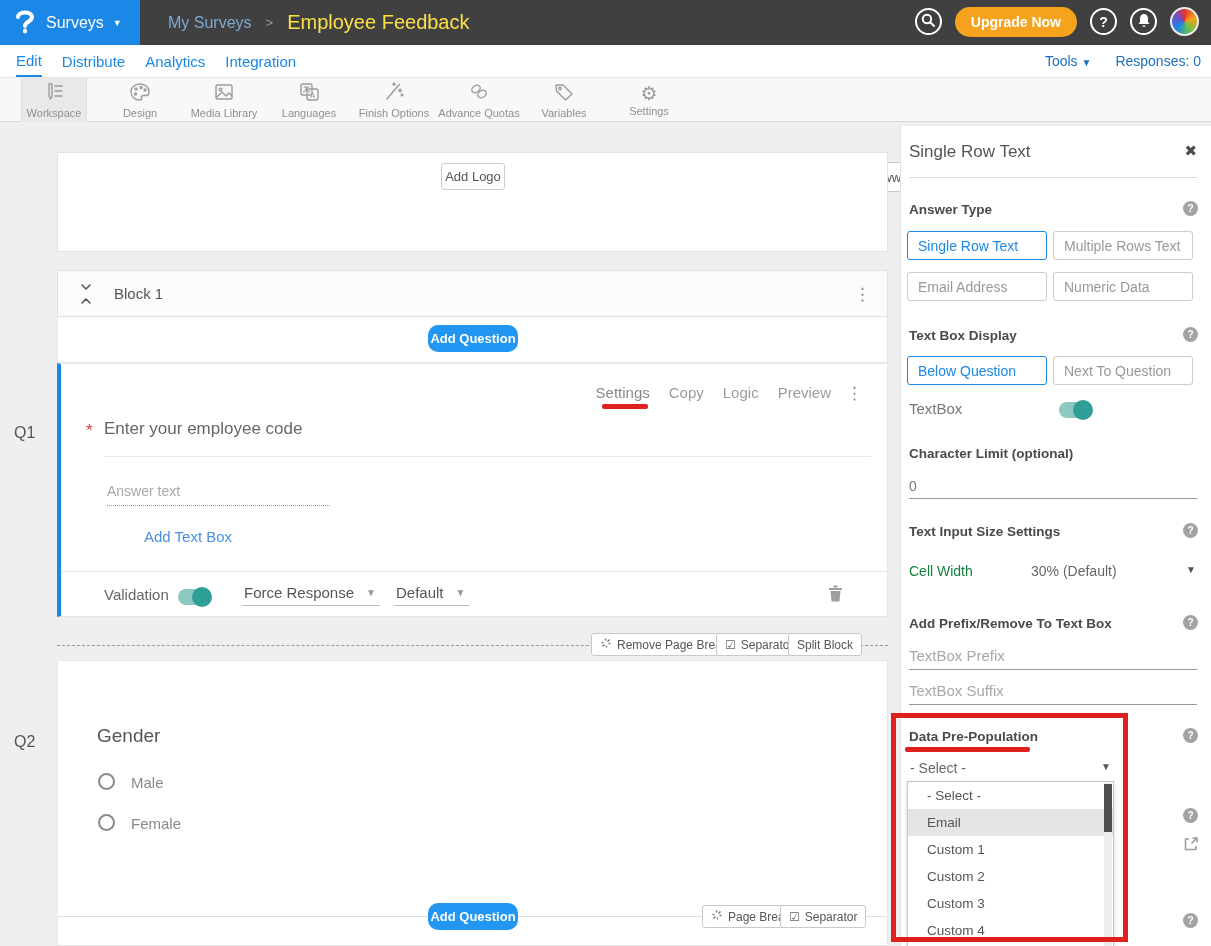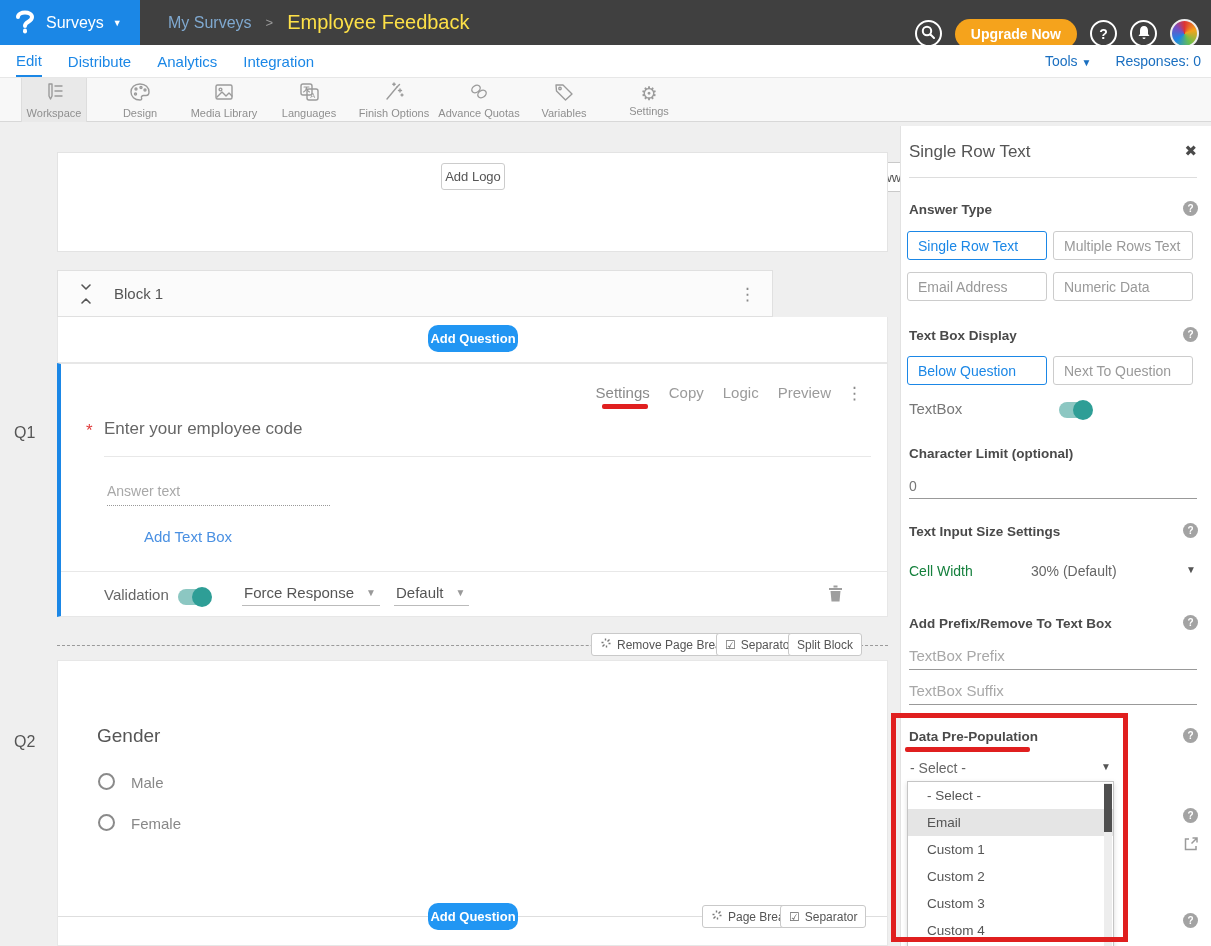--- a/index.html
+++ b/index.html
@@ -10,28 +10,28 @@
 
   
   .topbar { left:0; top:0; width:1211px; height:45px; background:#404040; }
   .logo-block { left:0; top:0; width:140px; height:45px; background:#1b87e6; display:flex; align-items:center; gap:9px; padding-left:13px; cursor:pointer; }
   .logo-block .brand { color:#fff; font-size:16px; font-weight:500; }
   .caret-w { color:#fff; font-size:9px; }
   .crumbs { left:168px; top:0; height:45px; display:flex; align-items:center; gap:14px; }
   .crumb-parent { color:#7fa8cf; font-size:16px; cursor:pointer; }
   .crumb-sep { color:#9a9a9a; font-size:13px; }
   .crumb-current { color:#fde047; font-size:20px; }
-  .top-right { right:12px; top:12px; height:43px; display:flex; align-items:center; gap:13px; }
+  .top-right { right:12px; top:0; height:43px; display:flex; align-items:center; gap:13px; }
   .ring { width:27px; height:27px; border:2px solid #fff; border-radius:50%; display:flex; align-items:center; justify-content:center; color:#fff; font-weight:bold; font-size:14px; cursor:pointer; }
   .upgrade-btn { height:30px; padding:0 16px; background:#f5a31c; border-radius:16px; color:#fff; font-size:14px; font-weight:bold; display:flex; align-items:center; cursor:pointer; border:none; }
   .avatar { width:29px; height:29px; border:2px solid #eee; border-radius:50%; background:conic-gradient(#d33 0deg,#f5a31c 70deg,#6bc04b 150deg,#1b87e6 230deg,#7b4bc0 310deg,#d33 360deg); cursor:pointer; }
 
   
   .subnav { left:0; top:45px; width:1211px; height:32px; background:#fff; }
-  .subnav-tabs { left:16px; top:0; height:32px; display:flex; gap:26px; align-items:center; }
+  .subnav-tabs { left:16px; top:0; height:32px; display:flex; gap:20px; align-items:center; }
   .subnav-tab { color:#1b87e6; font-size:15px; cursor:pointer; height:32px; display:flex; align-items:center; }
   .subnav-tab.active { border-bottom:2px solid #1b87e6; font-weight:500; }
   .subnav-right { right:10px; top:0; height:32px; display:flex; gap:24px; align-items:center; color:#1a6fc0; font-size:14px; }
   .subnav-right .itm { cursor:pointer; }
 
   
   .toolbar { left:0; top:77px; width:1211px; height:45px; background:#f8f8f8; border-top:1px solid #e7e7e7; border-bottom:1px solid #d8d8d8; }
   .tool-item { top:0; height:44px; display:flex; flex-direction:column; align-items:center; justify-content:center; gap:1px; cursor:pointer; }
   .tool-item.active { background:#e9e9e9; border-right:1px solid #ddd; border-left:1px solid #ddd; }
   .tool-item .lbl { font-size:11px; color:#8f8f8f; white-space:nowrap; }
@@ -41,21 +41,21 @@
   .url-input { width:100%; height:100%; border:1px solid #c9c9c9; border-radius:3px; background:#fff; font-family:"Liberation Sans",sans-serif; font-size:13px; color:#555; padding:0 34px 0 10px; }
   .url-pencil { right:1px; top:1px; width:28px; height:28px; background:#efefef; border-left:1px solid #ccc; border-radius:0 3px 3px 0; display:flex; align-items:center; justify-content:center; color:#555; font-size:14px; cursor:pointer; }
   .preview-btn { left:1119px; top:84px; width:83px; height:30px; background:#2196f3; border:none; border-radius:3px; color:#fff; font-size:14px; display:flex; align-items:center; justify-content:center; gap:6px; cursor:pointer; }
 
   
   .q-label { color:#555; font-size:16px; }
   .card { background:#fff; border:1px solid #e3e3e3; }
   .title-card { left:57px; top:152px; width:831px; height:100px; }
   .add-logo-btn { left:383px; top:10px; width:64px; height:27px; background:#fff; border:1px solid #ccc; border-radius:3px; font-size:13px; color:#555; cursor:pointer; }
   .survey-title { left:39px; top:56px; font-size:26px; color:#4a90e2; }
-  .block-card { left:57px; top:270px; width:716px; height:47px; background:#fbfbfb; border:1px solid #e0e0e0; }
+  .block-card { left:57px; top:270px; width:831px; height:47px; background:#fbfbfb; border:1px solid #e0e0e0; }
   .block-title { left:56px; top:14px; font-size:15px; color:#555; }
   .kebab { color:#8a8a8a; font-size:17px; cursor:pointer; letter-spacing:0; }
   .addq-row { left:57px; top:317px; width:831px; height:46px; background:#fff; border:1px solid #e7e7e7; border-top:none; }
   .blue-btn { background:#2196f3; border:none; border-radius:10px; color:#fff; font-weight:bold; font-size:13px; cursor:pointer; }
 
   .q1-card { left:57px; top:363px; width:831px; height:254px; background:#fff; border:1px solid #e7e7e7; border-left:4px solid #1b87e6; }
   .q-tabs { top:20px; right:56px; display:flex; gap:19px; }
   .q-tab { color:#9b9b9b; font-size:15px; cursor:pointer; }
   .req-star { color:#e03a3a; font-size:17px; }
   .q-text { font-size:17px; color:#666; }

